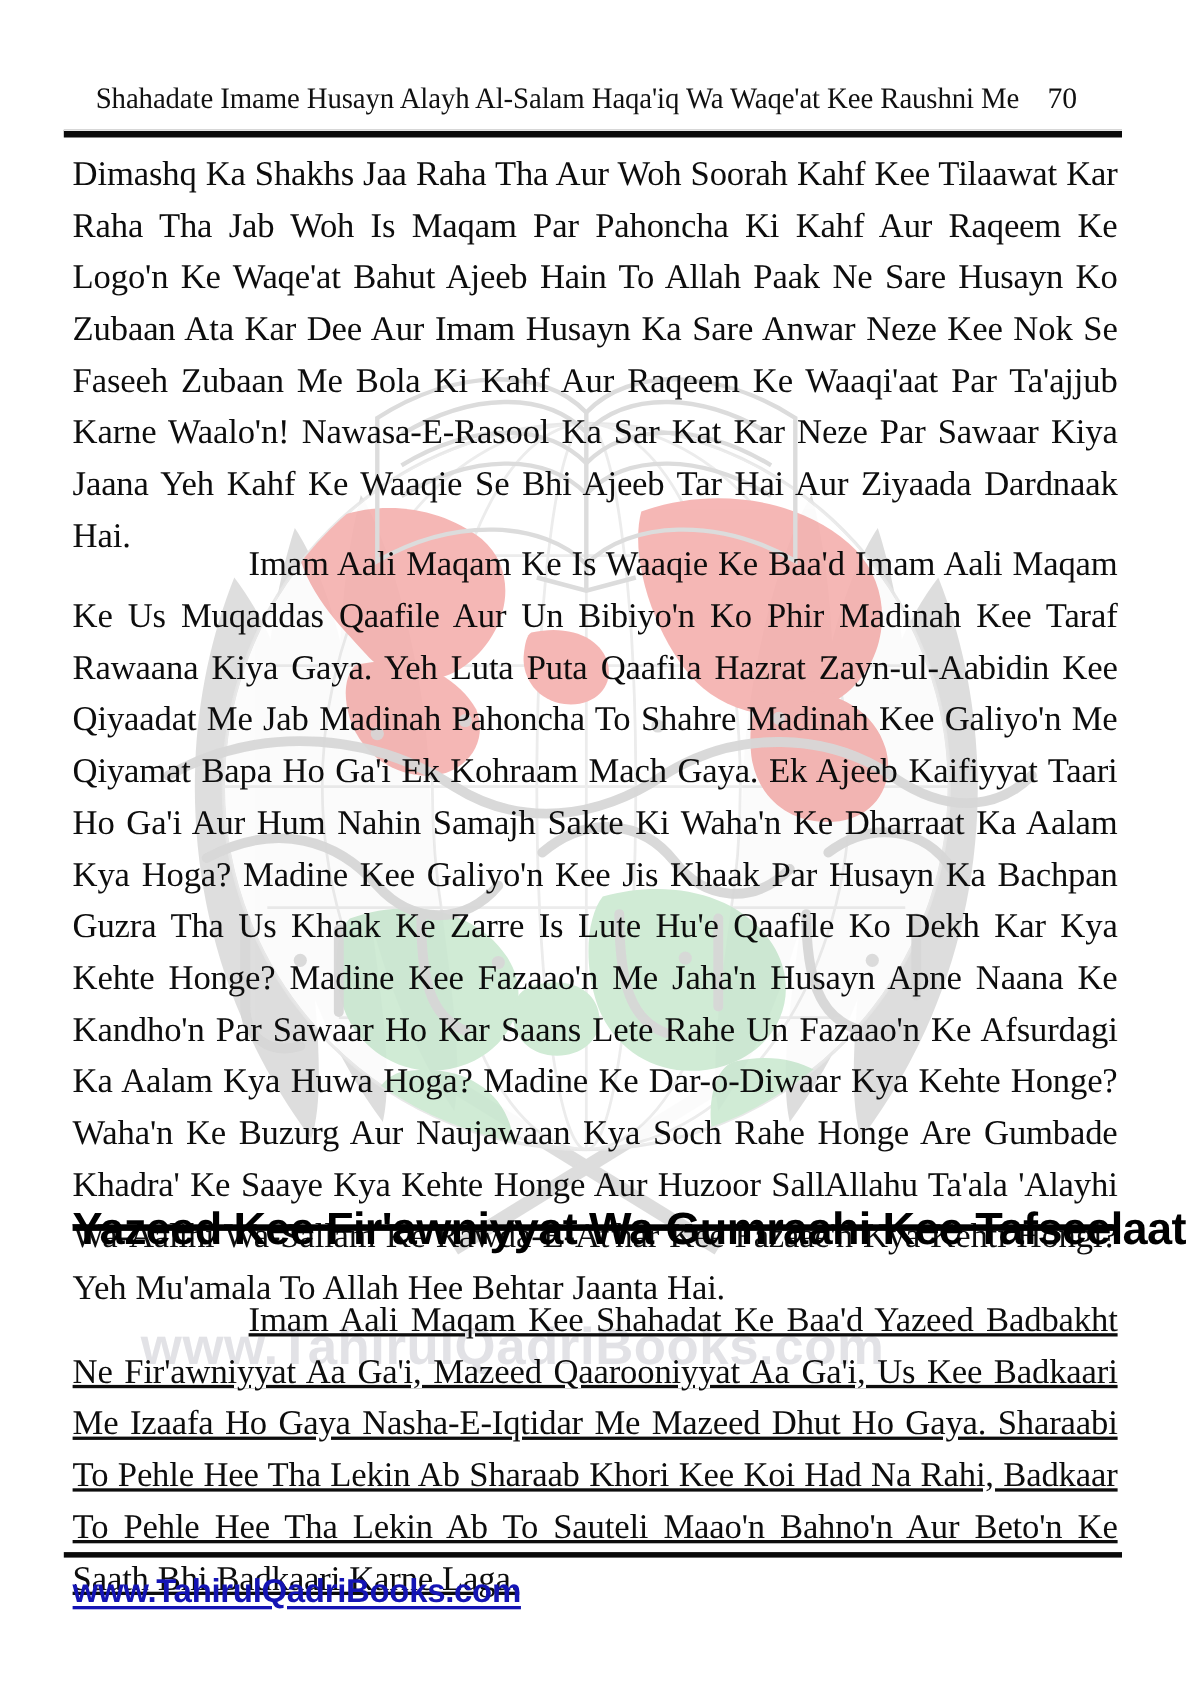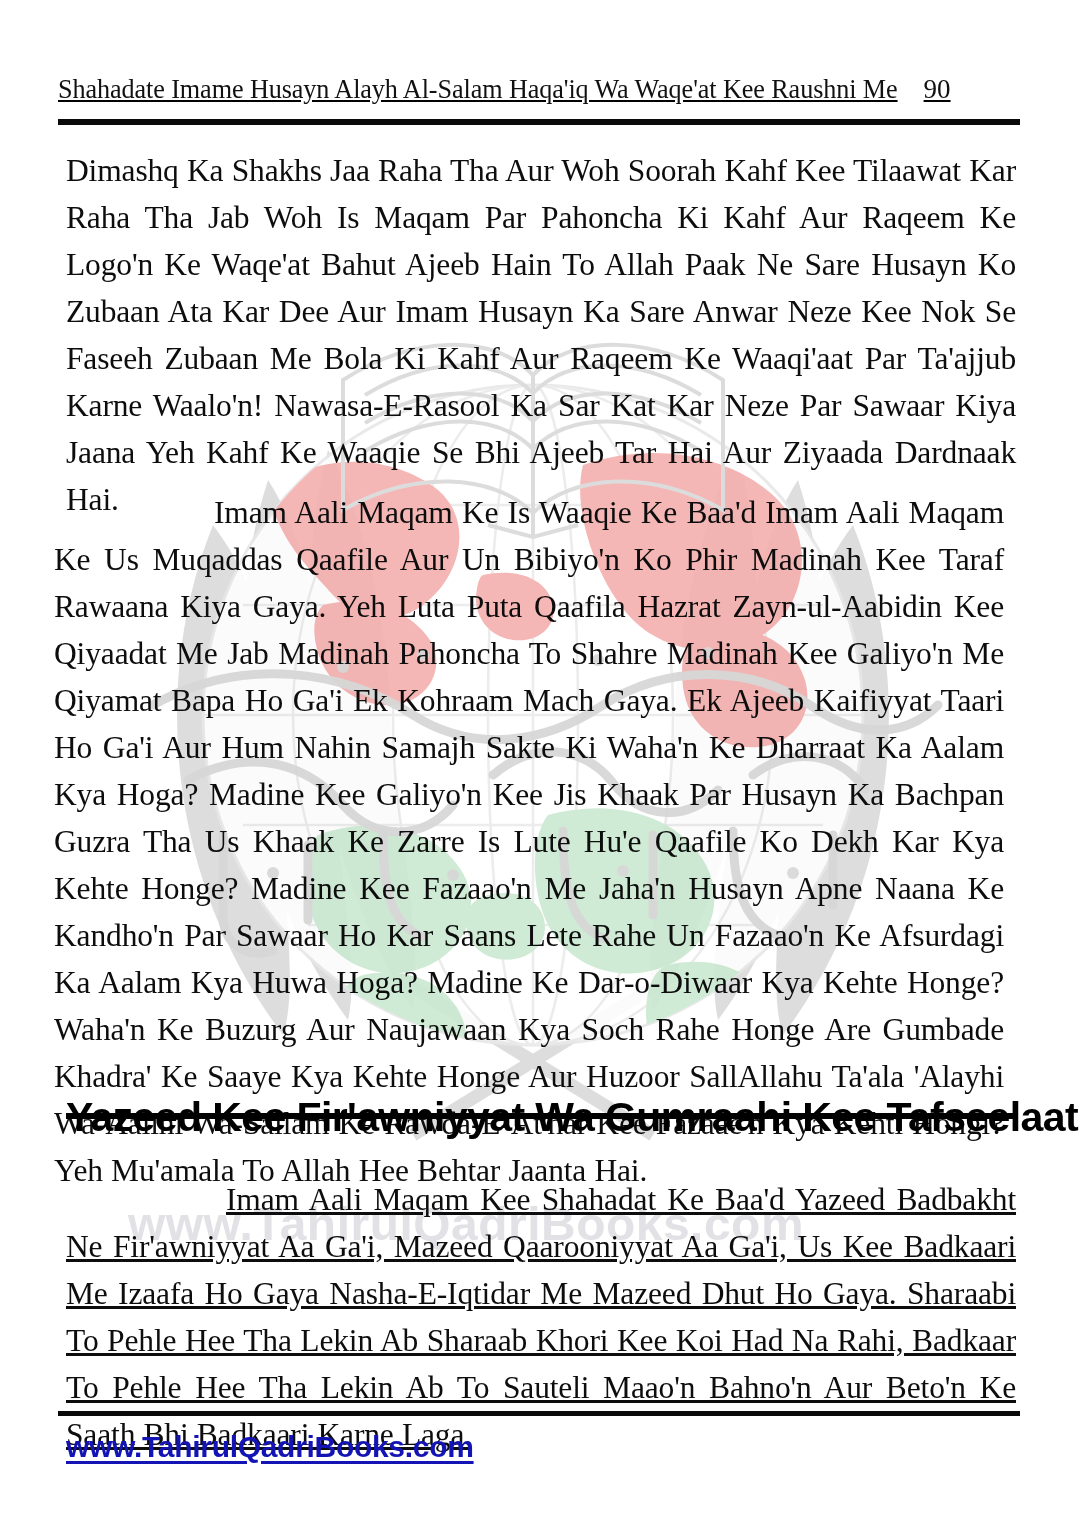--- a/index.html
+++ b/index.html
@@ -69,22 +69,21 @@
   }
 
   
   .page-header {
     position: absolute;
     left: 58px;
     top: 74px;
     width: 962px;
     display: flex;
     align-items: baseline;
-    justify-content: flex-start;
-    text-decoration: underline;
+    justify-content: center;
   }
 
   .header-title {
     font-family: "Liberation Serif", "DejaVu Serif", serif;
     font-size: 27px;
     color: #111111;
     letter-spacing: -0.1px;
     white-space: nowrap;
     transform: scaleX(0.97);
     transform-origin: left center;
@@ -125,27 +124,27 @@
     line-height: 47px;
     color: #0d0d0d;
     text-align: justify;
     text-justify: inter-word;
     letter-spacing: -0.15px;
     word-spacing: 0.5px;
   }
 
   #para-one {
     left: 66px;
-    top: 137px;
+    top: 124px;
     width: 950px;
     margin-top: 10px;
   }
 
   #para-two {
-    left: 54px;
+    left: 66px;
     top: 442px;
     width: 950px;
     text-indent: 160px;
     margin-top: 47px;
   }
 
   #para-three {
     left: 66px;
     top: 1144px;
     width: 950px;
@@ -306,21 +305,21 @@
       </svg>
     </div>
 
     <div class="wm-url">www.TahirulQadriBooks.com</div>
   </div>
 
   <div class="content-layer">
 
     <div class="page-header">
       <span class="header-title">Shahadate Imame Husayn Alayh Al-Salam Haqa'iq Wa Waqe'at Kee Raushni Me</span>
-      <span class="header-pageno">90</span>
+      <span class="header-pageno">70</span>
     </div>
 
     <div class="header-rule"></div>
 
     <p class="body-block" id="para-one">Dimashq Ka Shakhs Jaa Raha Tha Aur Woh Soorah Kahf Kee Tilaawat Kar Raha Tha Jab Woh Is Maqam Par Pahoncha Ki Kahf Aur Raqeem Ke Logo'n Ke Waqe'at Bahut Ajeeb Hain To Allah Paak Ne Sare Husayn Ko Zubaan Ata Kar Dee Aur Imam Husayn Ka Sare Anwar Neze Kee Nok Se Faseeh Zubaan Me Bola Ki Kahf Aur Raqeem Ke Waaqi'aat Par Ta'ajjub Karne Waalo'n! Nawasa-E-Rasool Ka Sar Kat Kar Neze Par Sawaar Kiya Jaana Yeh Kahf Ke Waaqie Se Bhi Ajeeb Tar Hai Aur Ziyaada Dardnaak Hai.</p>
 
     <p class="body-block" id="para-two">Imam Aali Maqam Ke Is Waaqie Ke Baa'd Imam Aali Maqam Ke Us Muqaddas Qaafile Aur Un Bibiyo'n Ko Phir Madinah Kee Taraf Rawaana Kiya Gaya. Yeh Luta Puta Qaafila Hazrat Zayn-ul-Aabidin Kee Qiyaadat Me Jab Madinah Pahoncha To Shahre Madinah Kee Galiyo'n Me Qiyamat Bapa Ho Ga'i Ek Kohraam Mach Gaya. Ek Ajeeb Kaifiyyat Taari Ho Ga'i Aur Hum Nahin Samajh Sakte Ki Waha'n Ke Dharraat Ka Aalam Kya Hoga? Madine Kee Galiyo'n Kee Jis Khaak Par Husayn Ka Bachpan Guzra Tha Us Khaak Ke Zarre Is Lute Hu'e Qaafile Ko Dekh Kar Kya Kehte Honge? Madine Kee Fazaao'n Me Jaha'n Husayn Apne Naana Ke Kandho'n Par Sawaar Ho Kar Saans Lete Rahe Un Fazaao'n Ke Afsurdagi Ka Aalam Kya Huwa Hoga? Madine Ke Dar-o-Diwaar Kya Kehte Honge? Waha'n Ke Buzurg Aur Naujawaan Kya Soch Rahe Honge Are Gumbade Khadra' Ke Saaye Kya Kehte Honge Aur Huzoor SallAllahu Ta'ala 'Alayhi Wa-Aalihi Wa-Sallam Ke Rawda-E-At'har Kee Fazaae'n Kya Kehti Hongi? Yeh Mu'amala To Allah Hee Behtar Jaanta Hai.</p>
 
     <h2 class="section-heading">Yazeed Kee Fir'awniyyat Wa Gumraahi Kee Tafseelaat</h2>
 

